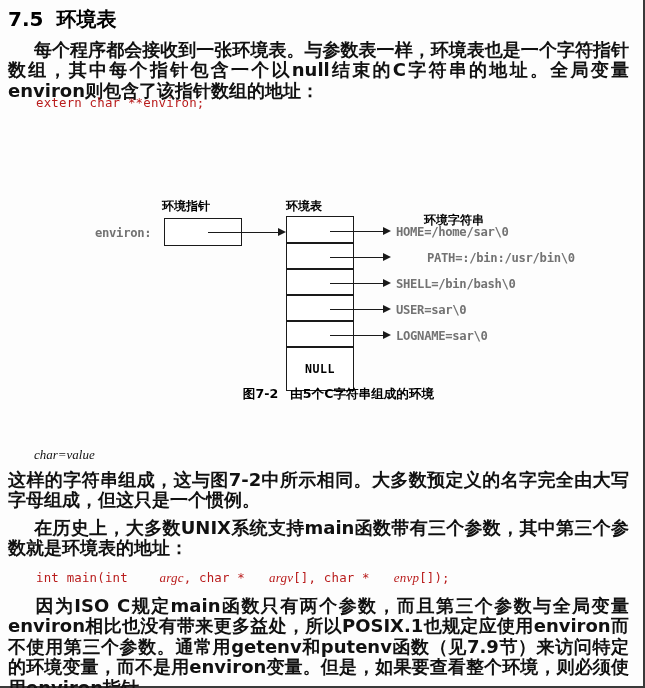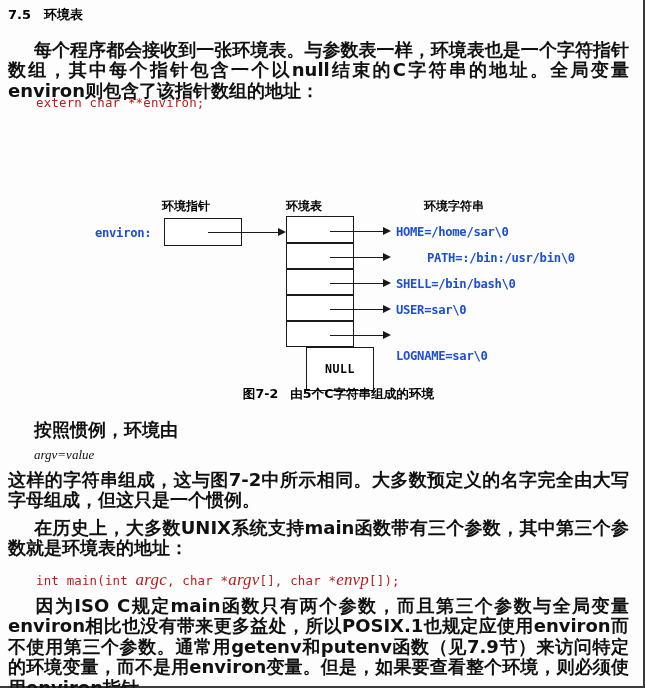--- a/index.html
+++ b/index.html
@@ -16,21 +16,21 @@
     border-right:2px solid #3a3a3a;
     border-bottom:2px solid #3a3a3a;
     box-sizing:border-box;
     background:#fdfdfd;
   }
 
   
   .sec-heading{
     position:absolute;left:8px;top:6px;
     font-family:"DejaVu Sans", sans-serif;
-    font-weight:bold;font-size:13px;letter-spacing:0px;
+    font-weight:bold;font-size:20px;letter-spacing:0px;
     color:#000;white-space:nowrap;
   }
   .sec-heading .num{margin-right:13px;}
 
   
   .para{
     position:absolute;
     left:8px;right:14px;
     font-family:"DejaVu Sans", sans-serif;
     font-size:18px;
@@ -39,39 +39,39 @@
     color:#111;
     font-weight:600;
   }
   .para .ind{display:inline-block;width:26px;}
 
   .code{
     position:absolute;left:36px;
     font-family:"DejaVu Sans Mono", monospace;
     font-size:12.4px;color:#b91c1c;white-space:nowrap;letter-spacing:0.2px;
   }
-  .code i{font-family:"Liberation Serif", serif;font-style:italic;font-size:17px;}
+  .code i{font-family:"Liberation Serif", serif;font-style:italic;font-size:13px;margin-left:24px;}
 
   .italicline{
     position:absolute;left:34px;
     font-family:"Liberation Serif", serif;
     font-style:italic;font-size:13px;color:#111;white-space:nowrap;
   }
 
   
   .figure{position:absolute;left:0;top:196px;width:645px;height:215px;}
   .fig-label{
     position:absolute;
     font-family:"DejaVu Sans", sans-serif;
     font-size:12px;font-weight:bold;color:#000;white-space:nowrap;
   }
   .fig-mono{
     position:absolute;
     font-family:"DejaVu Sans Mono", monospace;
-    font-size:12.2px;font-weight:bold;color:#1d4ed8;white-space:nowrap;
+    font-size:12.2px;font-weight:bold;color:#737373;white-space:nowrap;
     letter-spacing:-0.3px;
   }
   .box{position:absolute;border:1.6px solid #1a1a1a;box-sizing:border-box;background:#fff;}
   .cell{position:absolute;border:1.4px solid #1a1a1a;box-sizing:border-box;background:#fff;}
   .cell.null{
     font-family:"DejaVu Sans Mono", monospace;
     font-size:11.6px;font-weight:bold;color:#000;
     display:flex;align-items:center;justify-content:center;letter-spacing:0.5px;
   }
   .tick{position:absolute;height:1.4px;background:#1a1a1a;}
@@ -102,36 +102,36 @@
     <span class="ind"></span><span>每个程序都会接收到一张环境表。与参数表一样，环境表也是一个字符指针数组，其中每个指针包含一个以null结束的C字符串的地址。全局变量environ则包含了该指针数组的地址：</span>
   </div>
 
   <div class="code" style="top:95px;">extern char **environ;</div>
 
 
   <div class="figure">
 
     <div class="fig-label" style="left:162px;top:2px;">环境指针</div>
     <div class="fig-label" style="left:286px;top:2px;">环境表</div>
-    <div class="fig-label" style="left:424px;top:2px;">环境字符串</div>
+    <div class="fig-label" style="left:424px;top:16px;">环境字符串</div>
 
     <div class="fig-mono" style="left:95px;top:30px;">environ:</div>
 
     <div class="box" style="left:164px;top:22px;width:78px;height:28px;"></div>
 
     <div class="tick" style="left:208px;top:36px;width:34px;"></div>
     <div class="tick" style="left:242px;top:36px;width:42px;"></div>
     <div class="arrowhead" style="left:278px;top:31.5px;"></div>
 
     <div class="cell" style="left:286px;top:20px;width:68px;height:27px;"></div>
     <div class="cell" style="left:286px;top:47px;width:68px;height:26px;"></div>
     <div class="cell" style="left:286px;top:73px;width:68px;height:26px;"></div>
     <div class="cell" style="left:286px;top:99px;width:68px;height:26px;"></div>
     <div class="cell" style="left:286px;top:125px;width:68px;height:26px;"></div>
-    <div class="cell null" style="left:286px;top:151px;width:68px;height:44px;margin-left:20px;">NULL</div>
+    <div class="cell null" style="left:286px;top:151px;width:68px;height:44px;">NULL</div>
 
     <div class="tick" style="left:330px;top:35px;width:24px;"></div>
     <div class="tick" style="left:330px;top:61px;width:24px;"></div>
     <div class="tick" style="left:330px;top:87px;width:24px;"></div>
     <div class="tick" style="left:330px;top:113px;width:24px;"></div>
     <div class="tick" style="left:330px;top:139px;width:24px;"></div>
 
     <div class="tick" style="left:354px;top:35px;width:33px;"></div>
     <div class="arrowhead" style="left:383px;top:30.5px;"></div>
     <div class="tick" style="left:354px;top:61px;width:33px;"></div>
@@ -140,32 +140,29 @@
     <div class="arrowhead" style="left:383px;top:82.5px;"></div>
     <div class="tick" style="left:354px;top:113px;width:33px;"></div>
     <div class="arrowhead" style="left:383px;top:108.5px;"></div>
     <div class="tick" style="left:354px;top:139px;width:33px;"></div>
     <div class="arrowhead" style="left:383px;top:134.5px;"></div>
 
     <div class="fig-mono" style="left:396px;top:29px;text-align:center;">HOME=/home/sar\0</div>
     <div class="fig-mono" style="left:396px;top:55px;margin-left:31px;">PATH=:/bin:/usr/bin\0</div>
     <div class="fig-mono" style="left:396px;top:81px;">SHELL=/bin/bash\0</div>
     <div class="fig-mono" style="left:396px;top:107px;">USER=sar\0</div>
-    <div class="fig-mono" style="left:396px;top:133px;margin-top:20px;">LOGNAME=sar\0</div>
+    <div class="fig-mono" style="left:396px;top:133px;">LOGNAME=sar\0</div>
 
     <div class="caption" style="top:190px;padding-left:32px;">
       <span>图7-2</span><span class="gap"></span><span>由5个C字符串组成的环境</span>
     </div>
   </div>
 
-  <div class="para" style="top:420px;">
-    <span class="ind"></span><span>按照惯例，环境由</span>
-  </div>
 
-  <div class="italicline" style="top:447px;">argv=value</div>
+  <div class="italicline" style="top:447px;">char=value</div>
 
   <div class="para" style="top:470px;">
     <span>这样的字符串组成，这与图7-2中所示相同。大多数预定义的名字完全由大写字母组成，但这只是一个惯例。</span>
   </div>
 
   <div class="para" style="top:518px;">
     <span class="ind"></span><span>在历史上，大多数UNIX系统支持main函数带有三个参数，其中第三个参数就是环境表的地址：</span>
   </div>
 
   <div class="code" style="top:570px;">

